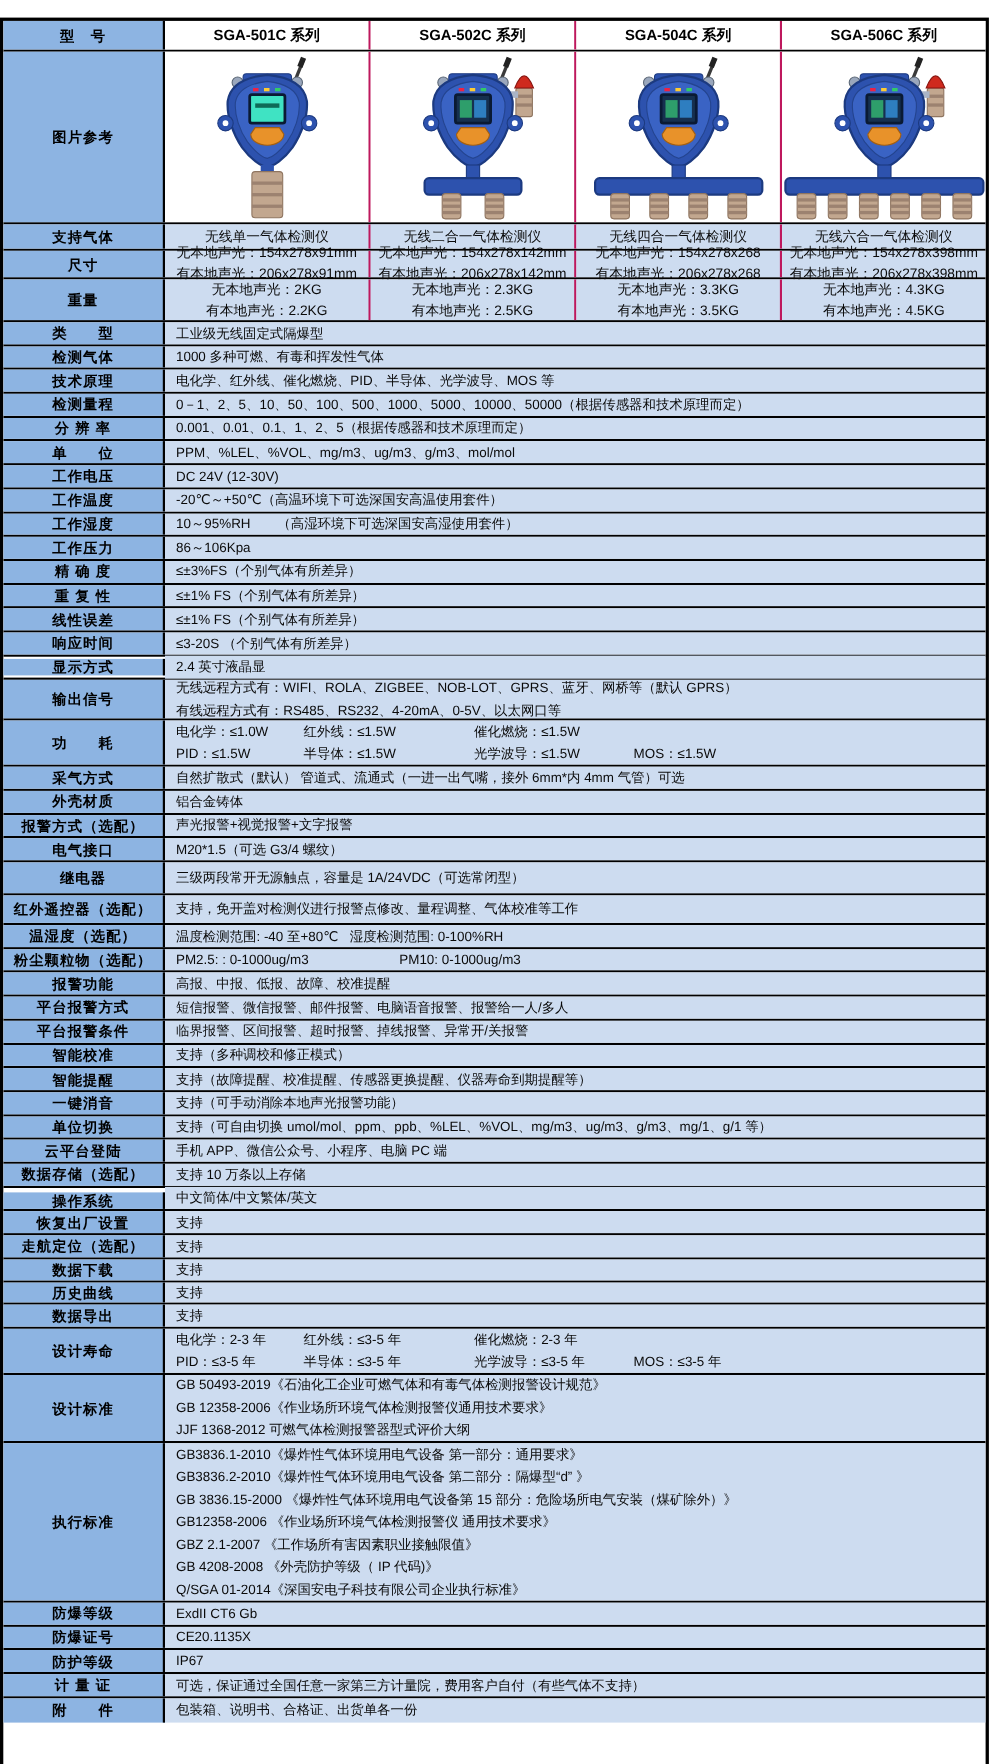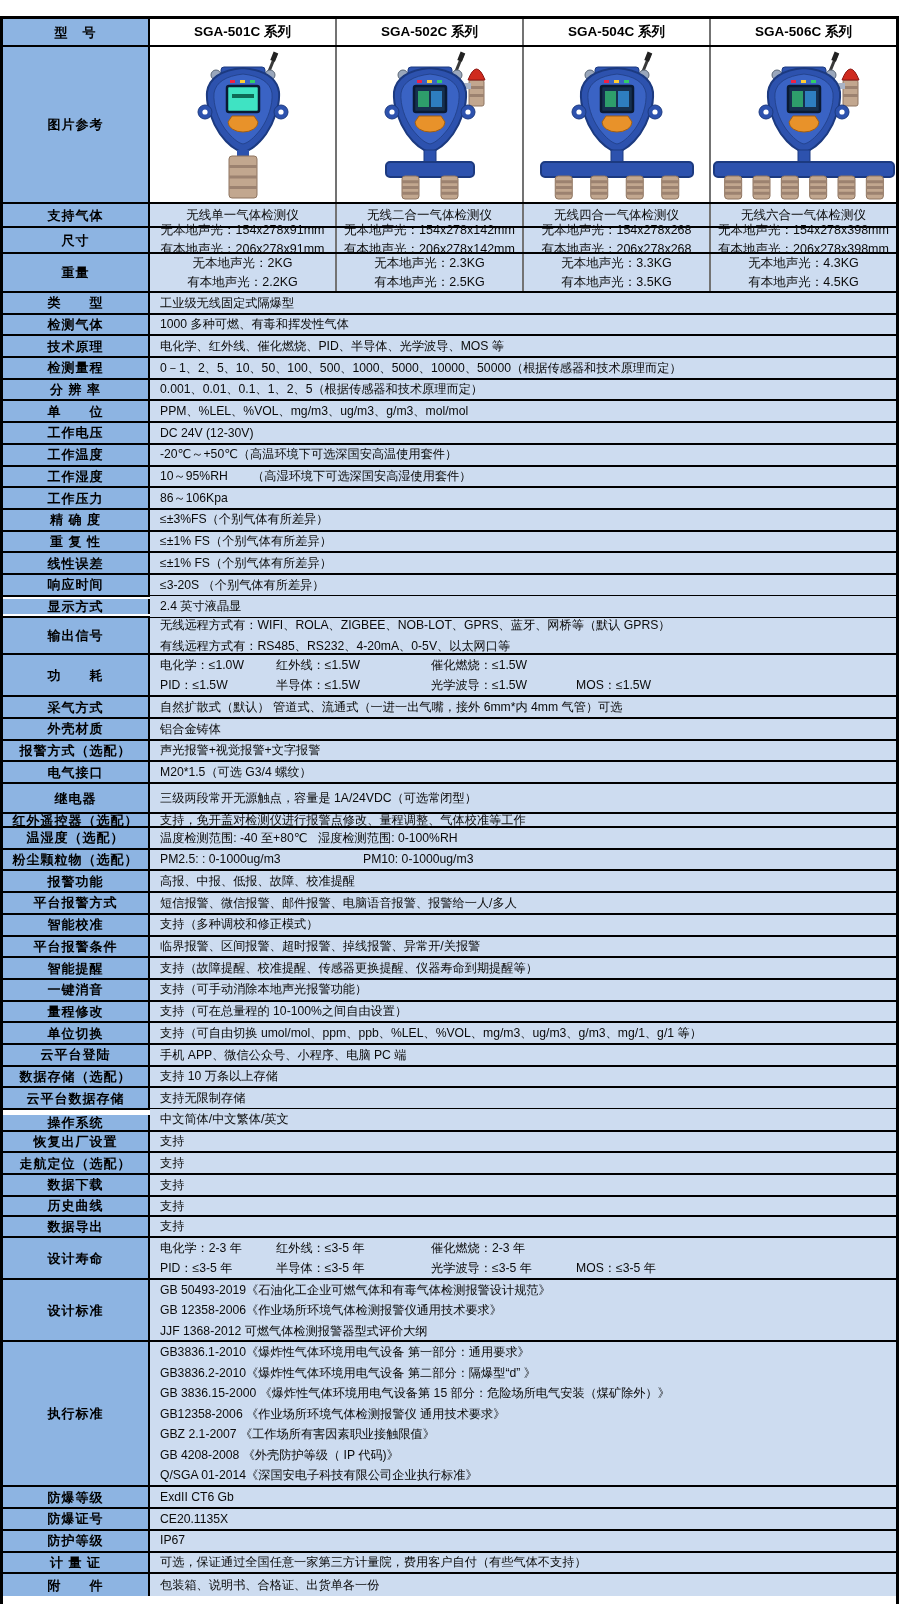--- a/index.html
+++ b/index.html
@@ -11,21 +11,21 @@
   .row{display:flex;border-bottom:2px solid #000;box-sizing:border-box;}
   .row:last-child{border-bottom:none;}
   .label-cell{
     width:147px;flex:0 0 147px;background:#8DB4E2;border-right:2px solid #000;
     display:flex;align-items:center;justify-content:center;text-align:center;
     font-weight:bold;font-size:13px;color:#000;box-sizing:border-box;
     letter-spacing:1px;line-height:15px;padding:0 4px;
   }
   .cols{flex:1;display:flex;min-width:0;}
   .col-cell{
-    flex:1;border-right:2px solid #737373;display:flex;flex-direction:column;
+    flex:1;border-right:2px solid #be185d;display:flex;flex-direction:column;
     align-items:center;justify-content:center;box-sizing:border-box;min-width:0;
   }
   .col-cell:last-child{border-right:none;}
   .hdr .col-cell{background:#fff;font-weight:bold;font-size:13.5px;color:#000;}
   .img-row .col-cell{background:#fff;}
   .cmp .col-cell{background:#CDDCF0;font-size:12.5px;color:#0a0a0a;}
   .cmp .cline{line-height:19px;white-space:pre;}
   .value-cell{
     flex:1;background:#CDDCF0;display:flex;flex-direction:column;justify-content:center;
     padding-left:10px;box-sizing:border-box;font-size:12.2px;color:#0a0a0a;min-width:0;
@@ -394,21 +394,21 @@
       <div class="value-cell">
         <div class="vline">M20*1.5（可选 G3/4 螺纹）</div>
       </div>
     </div>
     <div class="row" style="height: 30px;">
       <div class="label-cell">继电器</div>
       <div class="value-cell">
         <div class="vline">三级两段常开无源触点，容量是 1A/24VDC（可选常闭型）</div>
       </div>
     </div>
-    <div class="row" style="height: 14px;">
+    <div class="row" style="height: 27px;">
       <div class="label-cell">红外遥控器（选配）</div>
       <div class="value-cell">
         <div class="vline">支持，免开盖对检测仪进行报警点修改、量程调整、气体校准等工作</div>
       </div>
     </div>
     <div class="row" style="height: 21.7px;">
       <div class="label-cell">温湿度（选配）</div>
       <div class="value-cell">
         <div class="vline"><span class="seg" style="width: 158px;">温度检测范围: -40 至+80℃</span><span class="seg">湿度检测范围: 0-100%RH</span></div>
       </div>
@@ -425,71 +425,59 @@
         <div class="vline">高报、中报、低报、故障、校准提醒</div>
       </div>
     </div>
     <div class="row" style="height: 21.7px;">
       <div class="label-cell">平台报警方式</div>
       <div class="value-cell">
         <div class="vline">短信报警、微信报警、邮件报警、电脑语音报警、报警给一人/多人</div>
       </div>
     </div>
     <div class="row" style="height: 21.7px;">
+      <div class="label-cell">平台报警条件</div>
+      <div class="value-cell">
+        <div class="vline">临界报警、区间报警、超时报警、掉线报警、异常开/关报警</div>
+      </div>
+    </div>
+    <div class="row" style="height: 21.7px;">
       <div class="label-cell">智能校准</div>
       <div class="value-cell">
         <div class="vline">支持（多种调校和修正模式）</div>
       </div>
     </div>
     <div class="row" style="height: 21.7px;">
-      <div class="label-cell">平台报警条件</div>
-      <div class="value-cell">
-        <div class="vline">临界报警、区间报警、超时报警、掉线报警、异常开/关报警</div>
-      </div>
-    </div>
-    <div class="row" style="height: 21.7px;">
       <div class="label-cell">智能提醒</div>
       <div class="value-cell">
         <div class="vline">支持（故障提醒、校准提醒、传感器更换提醒、仪器寿命到期提醒等）</div>
       </div>
     </div>
     <div class="row" style="height: 21.7px;">
       <div class="label-cell">一键消音</div>
       <div class="value-cell">
         <div class="vline">支持（可手动消除本地声光报警功能）</div>
       </div>
     </div>
     <div class="row" style="height: 21.7px;">
-      <div class="label-cell">量程修改</div>
-      <div class="value-cell">
-        <div class="vline">支持（可在总量程的 10-100%之间自由设置）</div>
-      </div>
-    </div>
-    <div class="row" style="height: 21.7px;">
       <div class="label-cell">单位切换</div>
       <div class="value-cell">
         <div class="vline">支持（可自由切换 umol/mol、ppm、ppb、%LEL、%VOL、mg/m3、ug/m3、g/m3、mg/1、g/1 等）</div>
       </div>
     </div>
     <div class="row" style="height: 21.7px;">
       <div class="label-cell">云平台登陆</div>
       <div class="value-cell">
         <div class="vline">手机 APP、微信公众号、小程序、电脑 PC 端</div>
       </div>
     </div>
     <div class="row" style="height: 21.7px;">
       <div class="label-cell">数据存储（选配）</div>
       <div class="value-cell">
         <div class="vline">支持 10 万条以上存储</div>
-      </div>
-    </div>
-    <div class="row" style="height: 21.7px;">
-      <div class="label-cell">云平台数据存储</div>
-      <div class="value-cell">
-        <div class="vline">支持无限制存储</div>
       </div>
     </div>
     <div class="row" style="height: 21.7px; align-items: flex-end;">
       <div class="label-cell">操作系统</div>
       <div class="value-cell">
         <div class="vline">中文简体/中文繁体/英文</div>
       </div>
     </div>
     <div class="row" style="height: 21.7px;">
       <div class="label-cell">恢复出厂设置</div>

